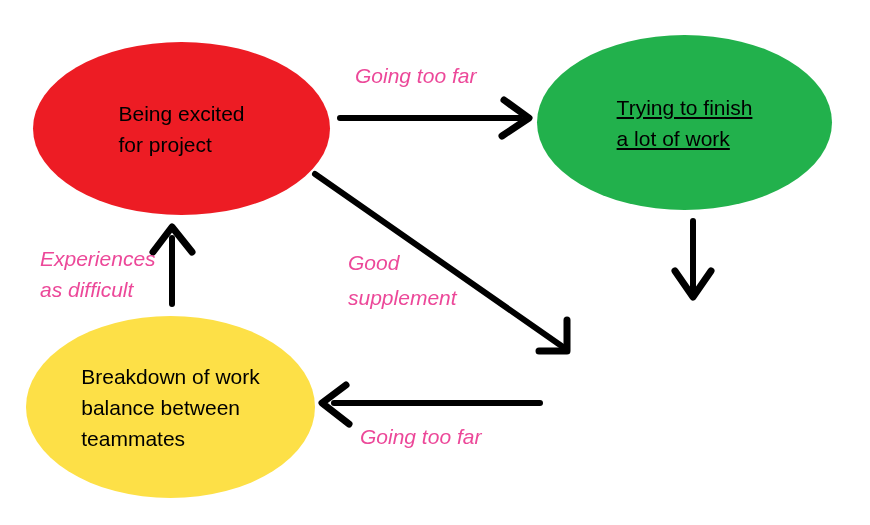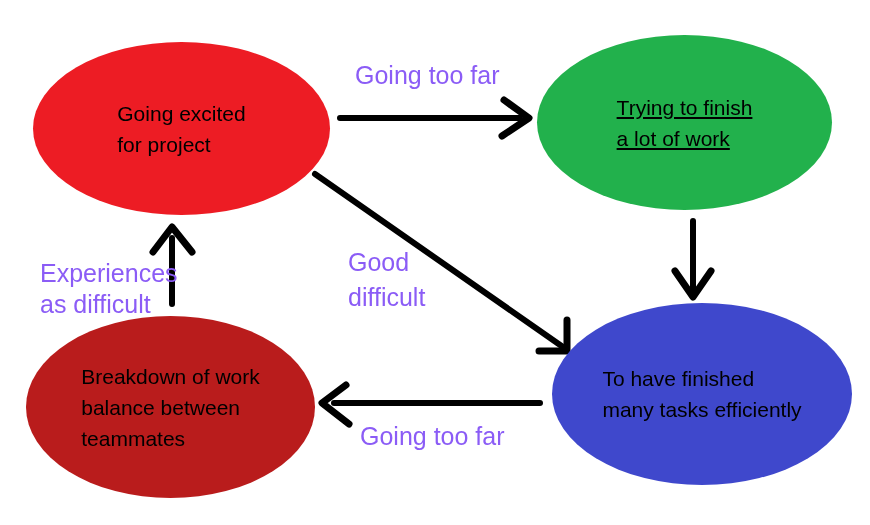--- a/index.html
+++ b/index.html
@@ -33,31 +33,32 @@
     line-height: 31px;
     color: #000000;
   }
   .node-excited   { left: 33px;  top: 42px;  width: 297px; height: 173px; }
   .node-trying    { left: 537px; top: 35px;  width: 295px; height: 175px; text-decoration: underline; }
   .node-finished  { left: 552px; top: 303px; width: 300px; height: 182px; }
   .node-breakdown { left: 26px;  top: 316px; width: 289px; height: 182px; }
 
   .edge-label {
     position: absolute;
-    font-size: 25px;
+    font-style: italic;
+    font-size: 21px;
     line-height: 31px;
     white-space: pre-line;
-    color: #8b5cf6;
+    color: #ec4899;
     z-index: 3;
   }
   .lbl-going-top     { left: 355px; top: 60px; }
   .lbl-positive      { left: 721px; top: 221px; line-height: 32px; }
   .lbl-good          { left: 348px; top: 245px; line-height: 35px; }
   .lbl-going-bottom  { left: 360px; top: 421px; }
-  .lbl-experiences   { left: 40px;  top: 258px; }
+  .lbl-experiences   { left: 40px;  top: 243px; }
 </style>
 </head>
 <body>
 
 <div class="canvas">
 
   <svg class="arrow-layer" viewBox="0 0 870 525" xmlns="http://www.w3.org/2000/svg">
 
     <g stroke="#000000" fill="none" stroke-linecap="round" stroke-linejoin="round">
       <line x1="340" y1="118" x2="520" y2="118" stroke-width="6"></line>
@@ -79,44 +80,40 @@
       <polyline points="346,385 322,403 349,424" stroke-width="7"></polyline>
     </g>
 
     <g stroke="#000000" fill="none" stroke-linecap="round" stroke-linejoin="round">
       <line x1="172" y1="304" x2="172" y2="238" stroke-width="6"></line>
       <polyline points="153,252 172,227 192,252" stroke-width="7"></polyline>
     </g>
   </svg>
 
   <div class="node node-excited" style="background: rgb(237, 28, 36);">
-    <div class="node-label">Going excited
+    <div class="node-label">Being excited
 for project</div>
   </div>
 
   <div class="node node-trying" style="background: rgb(34, 177, 76);">
     <div class="node-label">Trying to finish
 a lot of work</div>
   </div>
 
-  <div class="node node-finished" style="background: rgb(63, 72, 204);">
-    <div class="node-label">To have finished
-many tasks efficiently</div>
-  </div>
 
-  <div class="node node-breakdown" style="background: #b91c1c;">
+  <div class="node node-breakdown" style="background: #fde047;">
     <div class="node-label">Breakdown of work
 balance between
 teammates</div>
   </div>
 
   <div class="edge-label lbl-going-top">Going too far</div>
 
 
   <div class="edge-label lbl-good">Good
-difficult</div>
+supplement</div>
 
   <div class="edge-label lbl-going-bottom">Going too far</div>
 
   <div class="edge-label lbl-experiences">Experiences
 as difficult</div>
 
 </div>
 
 </body></html>

